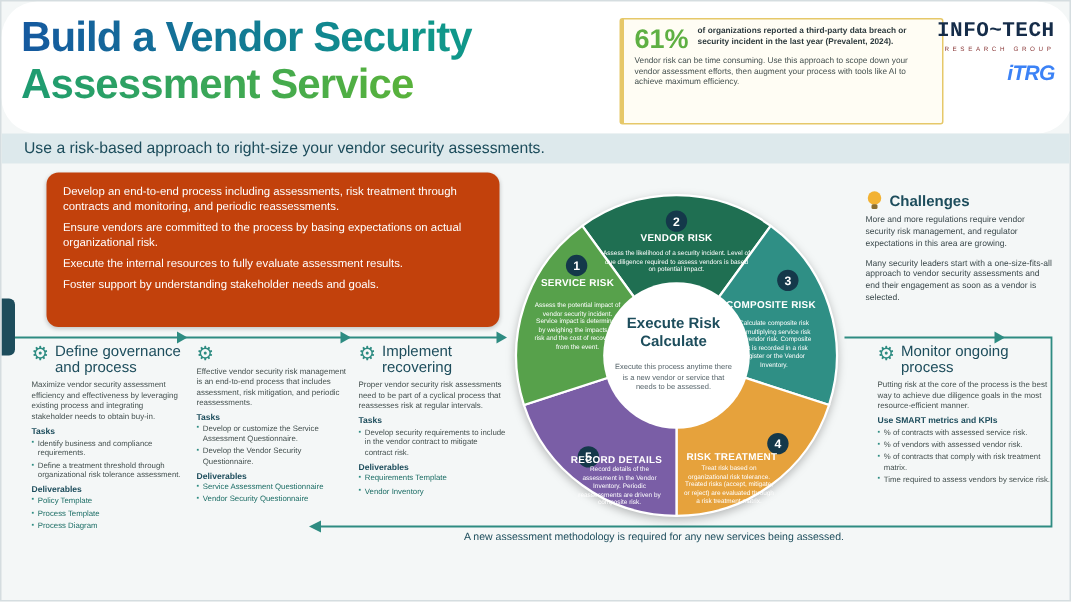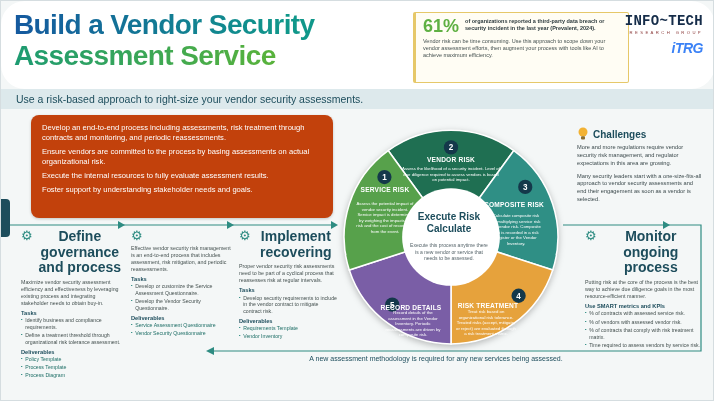--- a/index.html
+++ b/index.html
@@ -49,21 +49,21 @@
               line-height:1.28; text-align:center; }
   .center-title { position:absolute; left:110px; top:97px; width:82px; transform:translate(-50%,-50%);
                   text-align:center; font-size:10px; font-weight:bold; color:#1d4d5c; line-height:1.15; }
   .center-desc { position:absolute; left:110px; top:127px; width:80px; transform:translate(-50%,-50%);
                  text-align:center; font-size:5px; color:#56646a; line-height:1.3; }
 
   
   .step { position:absolute; top:228px; z-index:2; }
   .step-head { display:flex; align-items:flex-start; gap:4px; margin-bottom:3px; }
   .gear { color:#2e8c82; font-size:13px; line-height:1; }
-  .step-title { font-weight:bold; font-size:14px; color:#1d4d5c; line-height:1.12;text-align:center; }
+  .step-title { font-weight:normal; font-size:10px; color:#1d4d5c; line-height:1.12; }
   .step-desc { font-size:5.3px; color:#44504f; line-height:1.32; margin-bottom:3px; }
   .sub-label { font-size:5.7px; font-weight:bold; color:#1d4d5c; margin:3px 0 1.5px; }
   .li { display:flex; gap:2.5px; font-size:5.2px; color:#44504f; line-height:1.28; margin-bottom:1.5px; }
   .li .marker { color:#2e8c82; font-size:4.8px; line-height:1.4; }
   .li.deliv .txt { color:#1d6e66; }
 
   
   .footer-note { position:absolute; top:354px; left:200px; width:470px; text-align:center;
                  font-size:7px; color:#1d4d5c; z-index:2; }
 
@@ -111,21 +111,21 @@
       <div class="logo-brand">INFO~TECH</div>
       <div class="logo-sub">RESEARCH GROUP</div>
       <div class="logo-badge">iTRG</div>
     </div>
   </div>
 
   <div class="subtitle-bar">Use a risk-based approach to right-size your vendor security assessments.</div>
 
   <div class="key-box">
     <p>Develop an end-to-end process including assessments, risk treatment through contracts and monitoring, and periodic reassessments.</p>
-    <p>Ensure vendors are committed to the process by basing assessments on actual organizational risk.</p>
+    <p>Ensure vendors are committed to the process by basing expectations on actual organizational risk.</p>
     <p>Execute the internal resources to fully evaluate assessment results.</p>
     <p>Foster support by understanding stakeholder needs and goals.</p>
   </div>
 
   <div class="challenges">
     <div class="challenges-head">
       <svg width="12" height="14" viewBox="0 0 12 14">
         <circle cx="6" cy="5" r="4.5" fill="#f2b233"></circle>
         <rect x="4" y="9.2" width="4" height="3.2" rx="1" fill="#8a6d2f"></rect>
       </svg>

